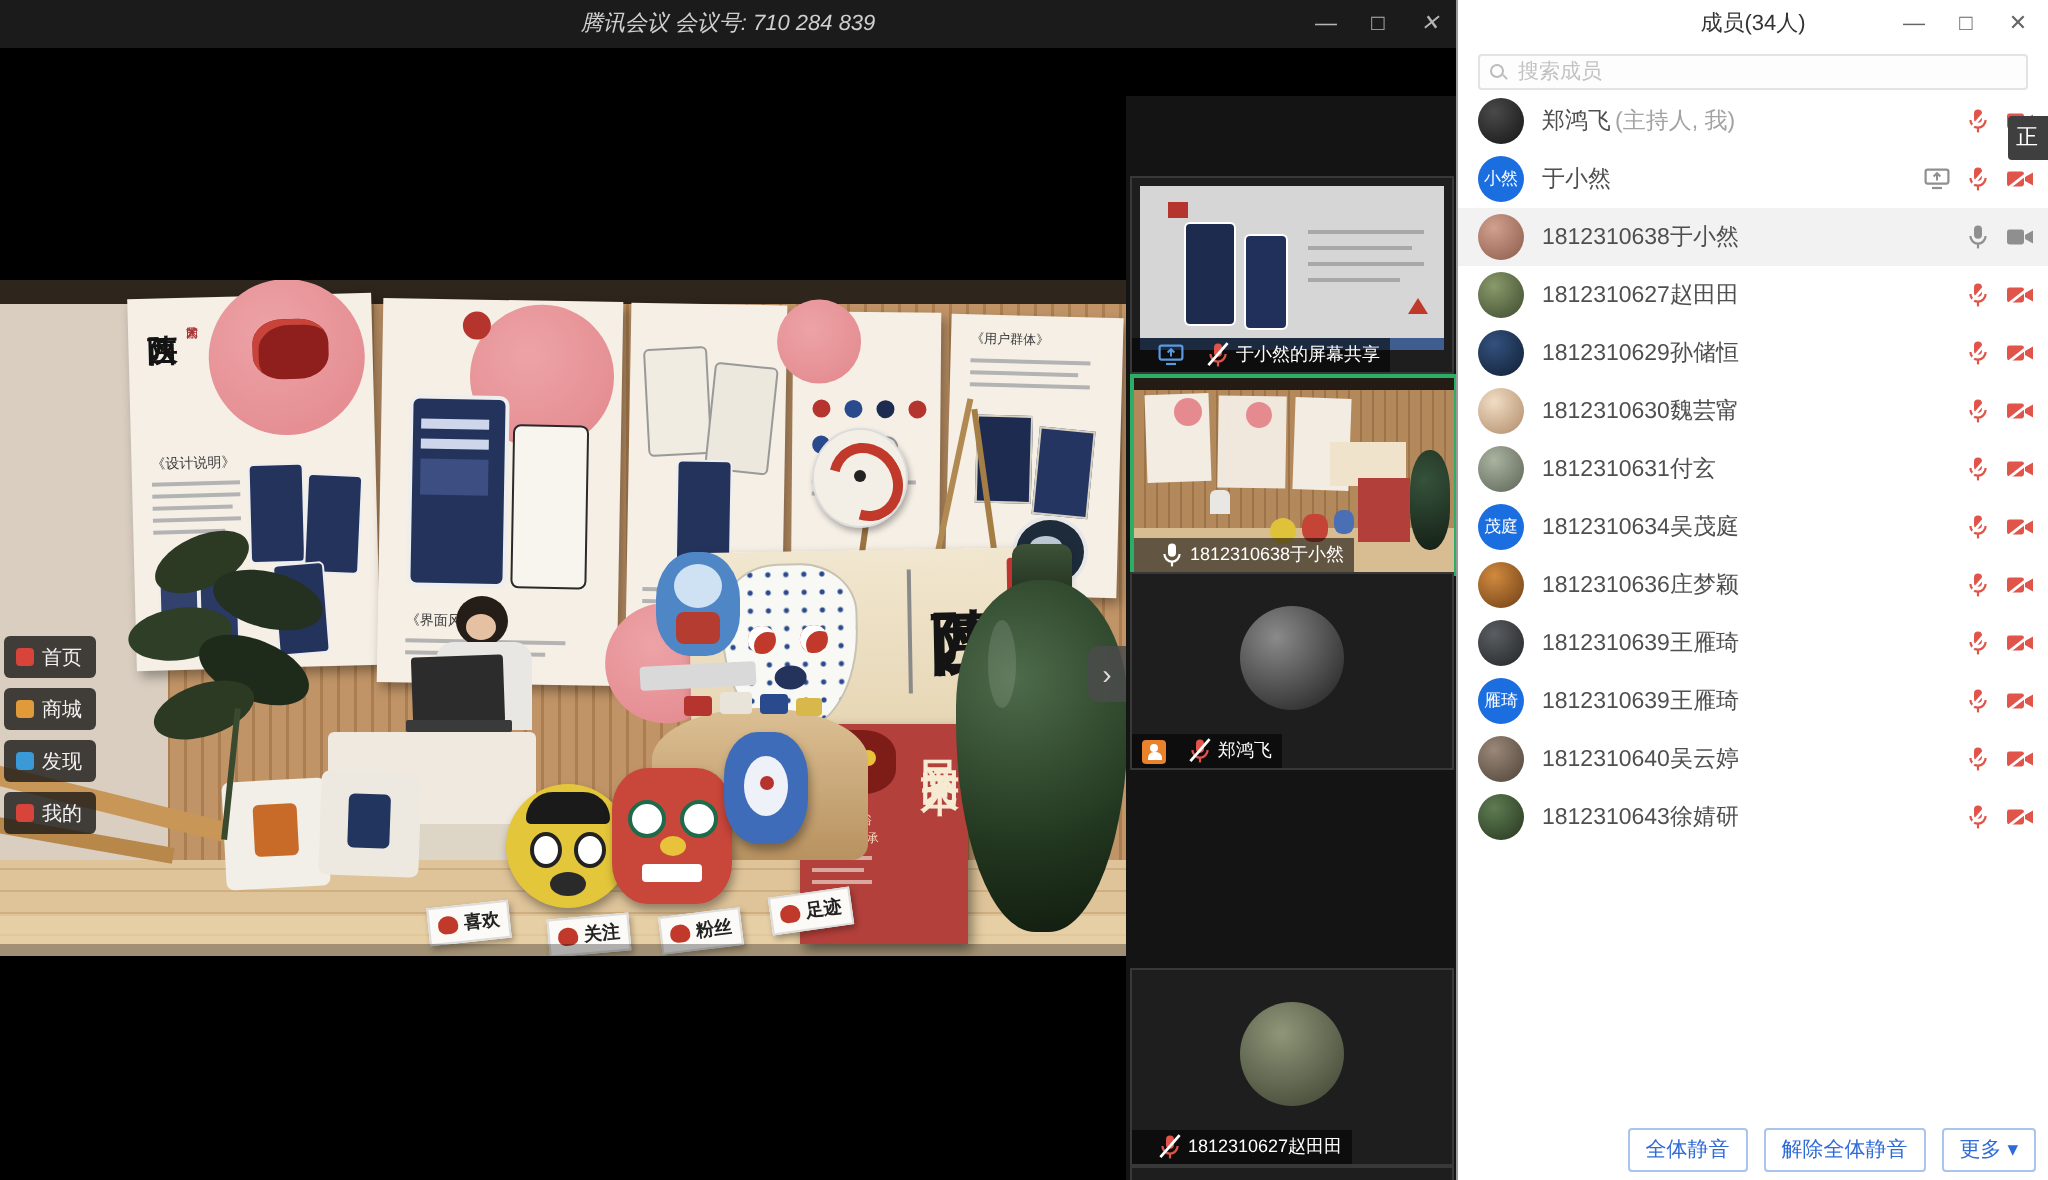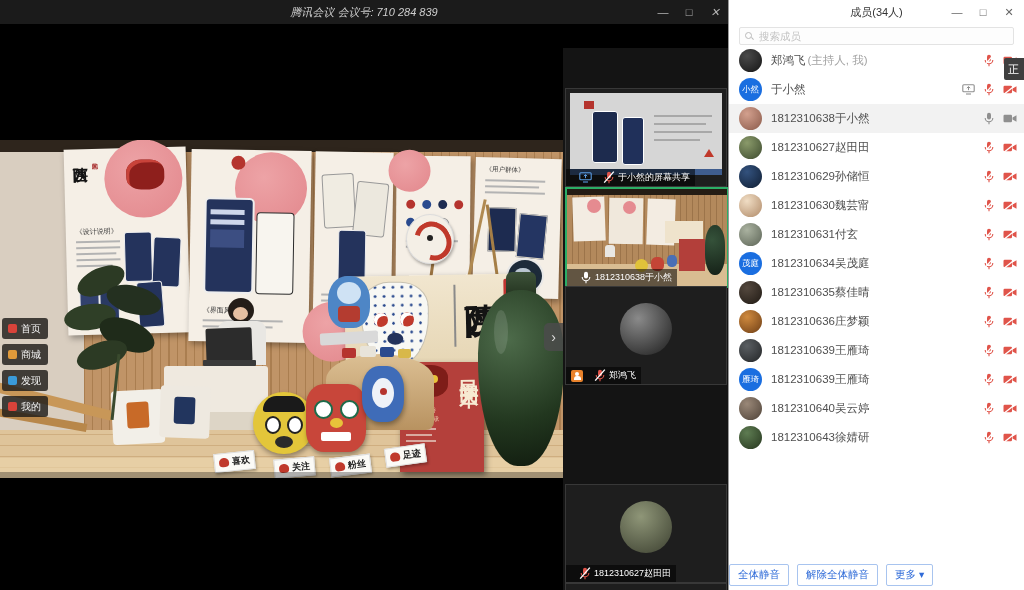--- a/index.html
+++ b/index.html
@@ -60,21 +60,21 @@
   .mname{font-size:11.5px;color:#4f4f4f;white-space:nowrap}
   .msuffix{font-size:11.5px;color:#a3a3a3;margin-left:2px;white-space:nowrap}
   .mspacer{flex:1}
   .icon{display:inline-flex;margin-left:8px}
   .ic-red{color:#e0544a}.ic-gray{color:#8f8f8f}.ic-white{color:#fff}.ic-blue{color:#5a9ae0}
   .slash{display:none}
   .ic-red .slash{display:inline}
   #tooltip{right:0;top:58px;width:16px;height:22px;background:#3f3f3f;color:#fff;font-size:11px;
            line-height:22px;padding-left:4px;overflow:hidden;border-radius:2px 0 0 2px}
   #pfooter{left:0;top:560px;width:296px;height:30px;background:#fff;display:flex;align-items:center;
-           gap:8px;padding-right:7px;box-sizing:border-box}
+           justify-content:flex-end;gap:8px;padding-right:7px;box-sizing:border-box}
   #pfooter button{font-family:"Liberation Sans",sans-serif;font-size:10.5px;color:#2f6bd8;background:#fff;
            border:1px solid #a8c4ef;border-radius:2px;padding:3px 8px;cursor:pointer;white-space:nowrap}
   .hostbadge{width:12px;height:12px;background:#e8822c;border-radius:2px;position:relative;flex:0 0 12px}
   .hostbadge::before{content:"";position:absolute;left:4px;top:2px;width:4px;height:4px;border-radius:50%;background:#fff}
   .hostbadge::after{content:"";position:absolute;left:2.5px;top:6.5px;width:7px;height:4px;border-radius:3px 3px 0 0;background:#fff}
 </style>
 </head>
 <body>
 
 <div class="abs" id="titlebar">
@@ -598,42 +598,20 @@
         </span>
     <span class="icon cam-slot ic-red">
           <svg width="14" height="11" viewBox="0 0 14 11">
     <rect x="0.5" y="1.8" width="8.5" height="7.4" rx="1.2" fill="currentColor"></rect>
     <path d="M9.5 4.5 L13.5 2.2 V8.8 L9.5 6.5 Z" fill="currentColor"></path>
     <line class="slash" x1="1" y1="10.2" x2="13" y2="0.8" stroke="#ffffff" stroke-width="1.4"></line>
   </svg>
         </span>
   </div>
 
-  <div class="mrow">
-    <span class="avatar" style="background: radial-gradient(circle at 35% 30%, rgb(84, 72, 62), rgb(32, 26, 20));"></span>
-    <span class="mname">1812310635蔡佳晴</span>
-    <span class="msuffix"></span>
-    <span class="mspacer"></span>
-
-    <span class="icon mic-slot ic-red">
-          <svg width="12" height="13" viewBox="0 0 12 13">
-    <rect x="4" y="0.8" width="4" height="6.6" rx="2" fill="currentColor"></rect>
-    <path d="M2.2 6a3.8 3.8 0 0 0 7.6 0" fill="none" stroke="currentColor" stroke-width="1.1"></path>
-    <line x1="6" y1="10" x2="6" y2="12.2" stroke="currentColor" stroke-width="1.1"></line>
-    <line class="slash" x1="1.2" y1="11.6" x2="10.8" y2="0.6" stroke="#ffffff" stroke-width="1.4"></line>
-  </svg>
-        </span>
-    <span class="icon cam-slot ic-red">
-          <svg width="14" height="11" viewBox="0 0 14 11">
-    <rect x="0.5" y="1.8" width="8.5" height="7.4" rx="1.2" fill="currentColor"></rect>
-    <path d="M9.5 4.5 L13.5 2.2 V8.8 L9.5 6.5 Z" fill="currentColor"></path>
-    <line class="slash" x1="1" y1="10.2" x2="13" y2="0.8" stroke="#ffffff" stroke-width="1.4"></line>
-  </svg>
-        </span>
-  </div>
 
   <div class="mrow">
     <span class="avatar" style="background: radial-gradient(circle at 35% 30%, rgb(208, 138, 62), rgb(110, 62, 22));"></span>
     <span class="mname">1812310636庄梦颖</span>
     <span class="msuffix"></span>
     <span class="mspacer"></span>
 
     <span class="icon mic-slot ic-red">
           <svg width="12" height="13" viewBox="0 0 12 13">
     <rect x="4" y="0.8" width="4" height="6.6" rx="2" fill="currentColor"></rect>

